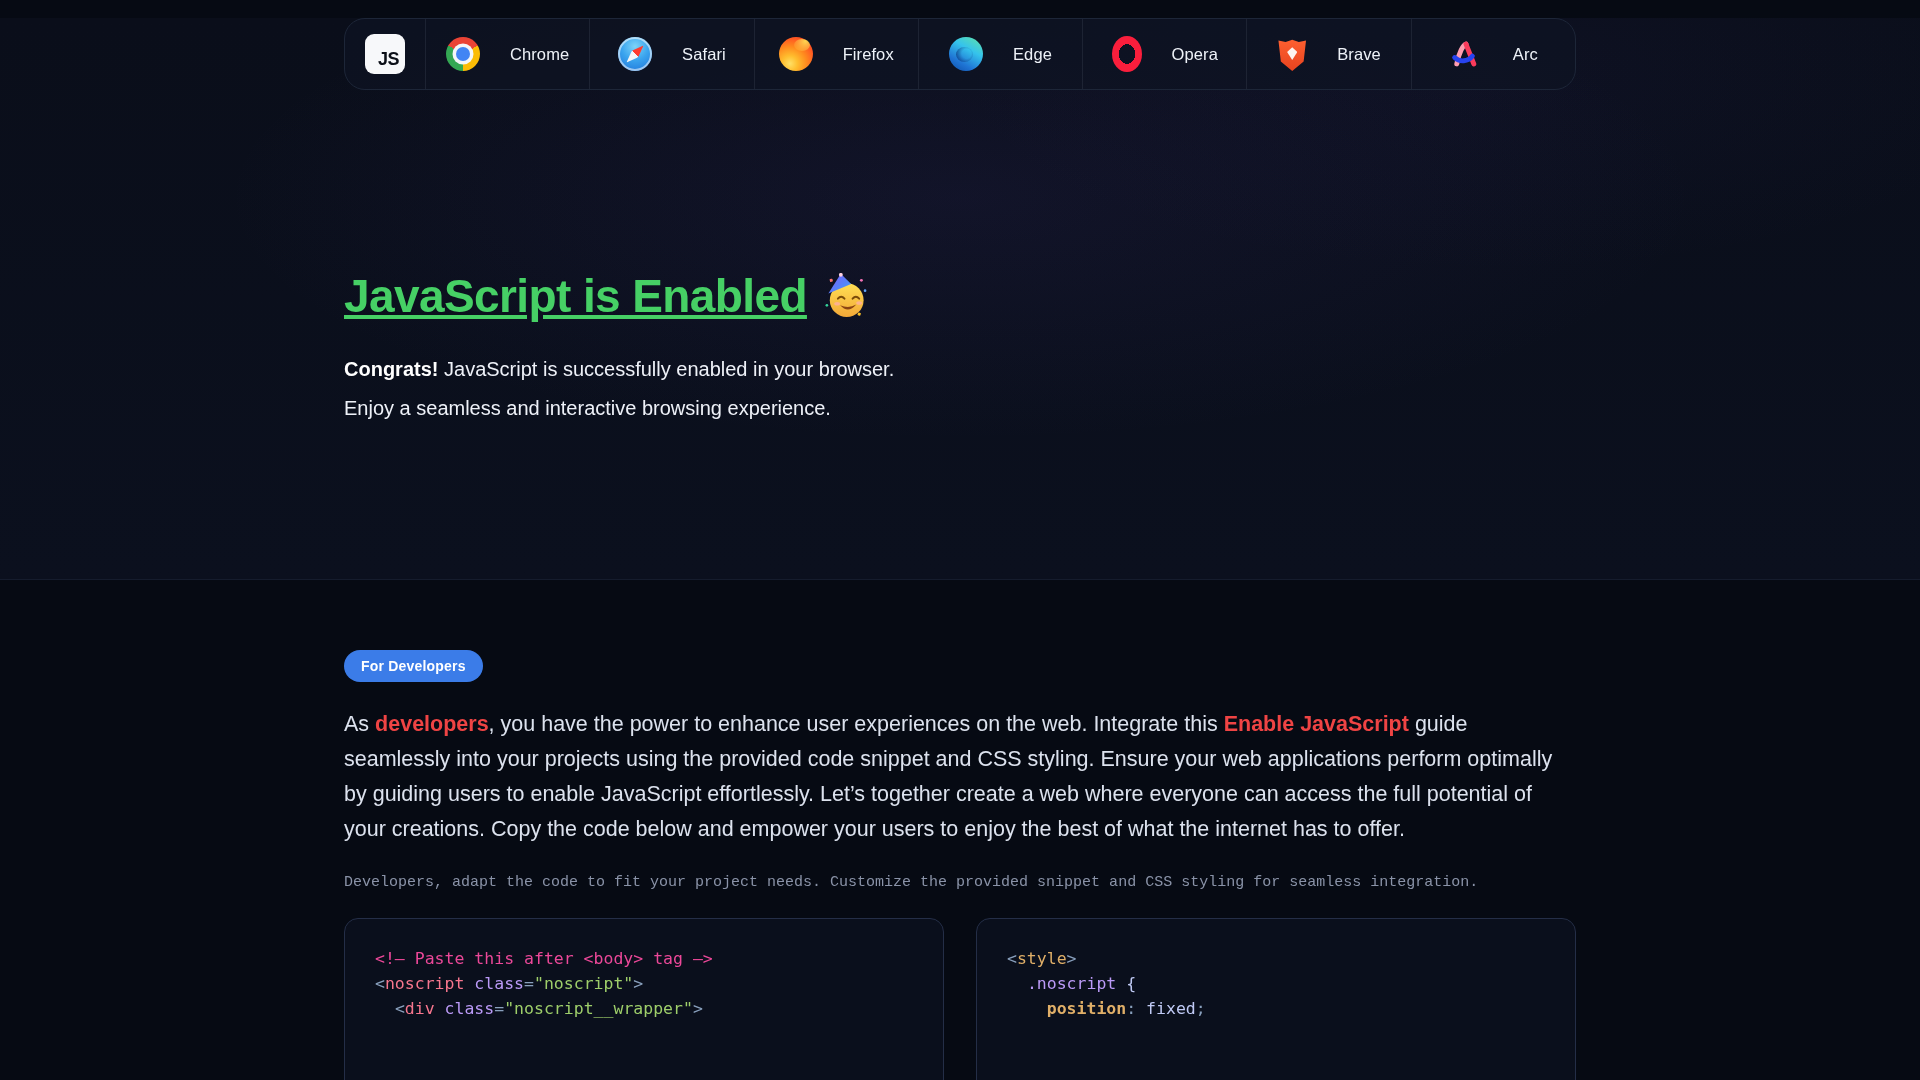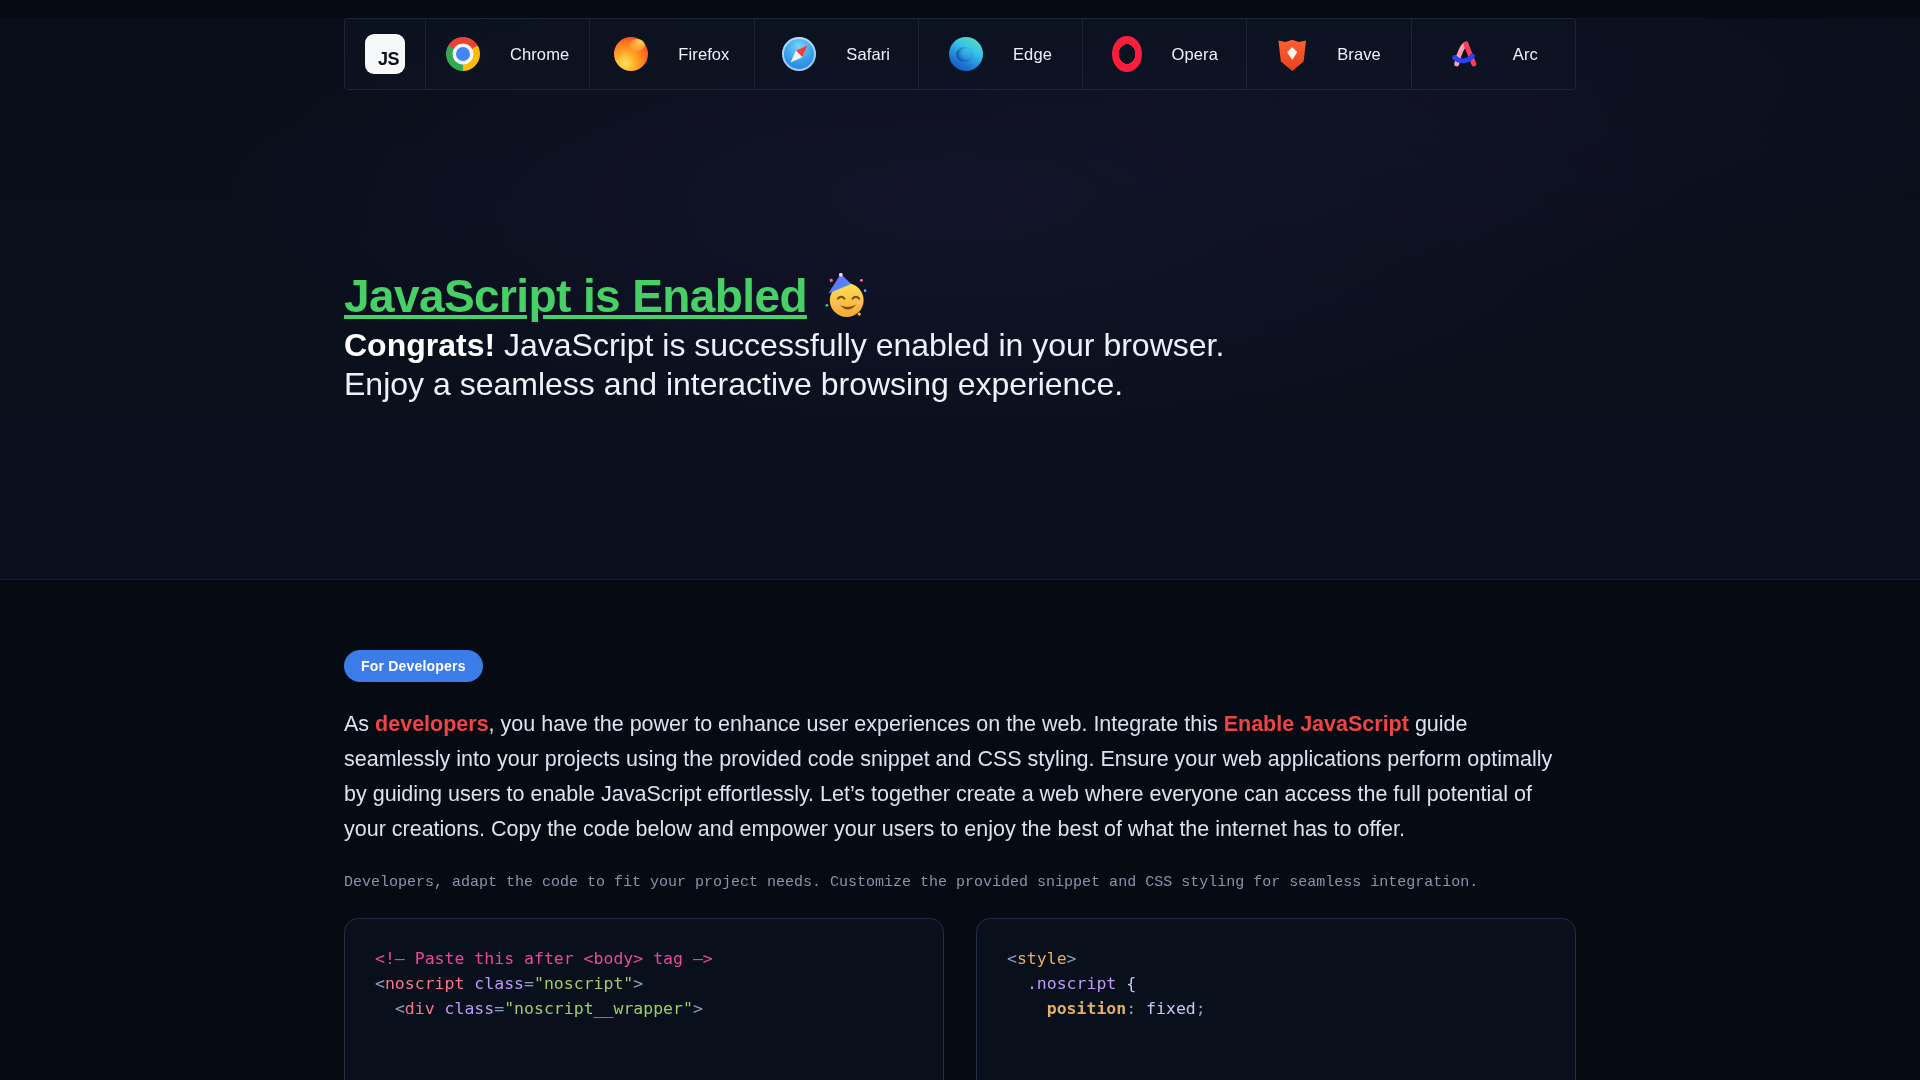--- a/index.html
+++ b/index.html
@@ -20,21 +20,21 @@
       linear-gradient(180deg,#0a0e1a 0%, #0b101e 100%);
     border-bottom:1px solid #151c2d;
   }
 
   
   .nav {
     margin-top:18px; height:72px;
     display:flex; align-items:stretch;
     background:rgba(14,20,34,0.72);
     border:1px solid #1d2638;
-    border-radius:4px;
+    border-radius:21px;
     overflow:hidden;
   }
   .nav-cell {
     flex:1 1 0; display:flex; align-items:center; justify-content:center;
     gap:14px; border-left:1px solid rgba(148,163,184,0.12); cursor:pointer;
   }
   .nav-cell:first-child { border-left:none; }
   .logo-cell { flex:0 0 80px; }
   .nav-label { font-size:16.5px; font-weight:500; color:#eef2f8; letter-spacing:0.1px;margin-left:16px; }
 
@@ -94,21 +94,21 @@
   .ic.arc { background:transparent; border-radius:0; display:flex; align-items:center; justify-content:center; }
 
   
   .hero h1 {
     margin-top:176px; display:flex; align-items:center; gap:14px;
     font-size:46px; line-height:60px; font-weight:800; letter-spacing:-0.6px;
     color:#46d065;
     text-decoration:underline;
   }
   .emoji-svg { width:47px; height:47px; }
-  .hero-sub { font-size:32px; line-height:39px; color:#eef1f8; font-weight:400; }
+  .hero-sub { margin-top:24px; font-size:20px; line-height:39px; color:#eef1f8; font-weight:400; }
   .hero-sub strong { font-weight:700; color:#ffffff; }
 
   
   .dev { background:#060a13; padding-top:70px; height:518px; }
   .badge {
     display:inline-flex; align-items:center;
     background:#3b7ce8; color:#ffffff;
     font-size:14px; font-weight:600; letter-spacing:0.2px;
     padding:8px 17px; border-radius:999px;
   }
@@ -151,26 +151,26 @@
       <div class="nav-cell logo-cell">
             <span class="ic-js">
               <span class="js-txt">JS</span>
             </span>
           </div>
           <div class="nav-cell">
             <span class="ic chrome"></span>
             <span class="nav-label">Chrome</span>
           </div>
           <div class="nav-cell">
+            <span class="ic safari"></span>
+            <span class="nav-label">Safari</span>
+          </div>
+          <div class="nav-cell">
             <span class="ic firefox"></span>
             <span class="nav-label">Firefox</span>
-          </div>
-          <div class="nav-cell">
-            <span class="ic safari"></span>
-            <span class="nav-label">Safari</span>
           </div>
           <div class="nav-cell">
             <span class="ic edge"></span>
             <span class="nav-label">Edge</span>
           </div>
           <div class="nav-cell">
             <span class="ic opera"></span>
             <span class="nav-label">Opera</span>
           </div>
           <div class="nav-cell">

